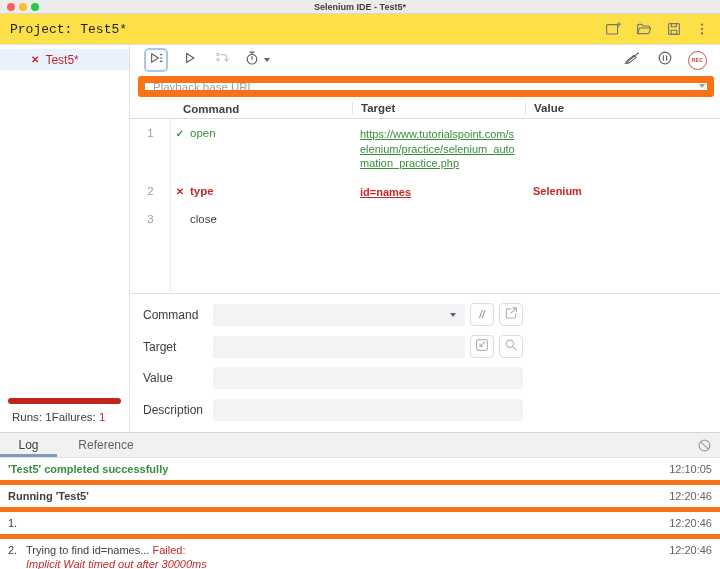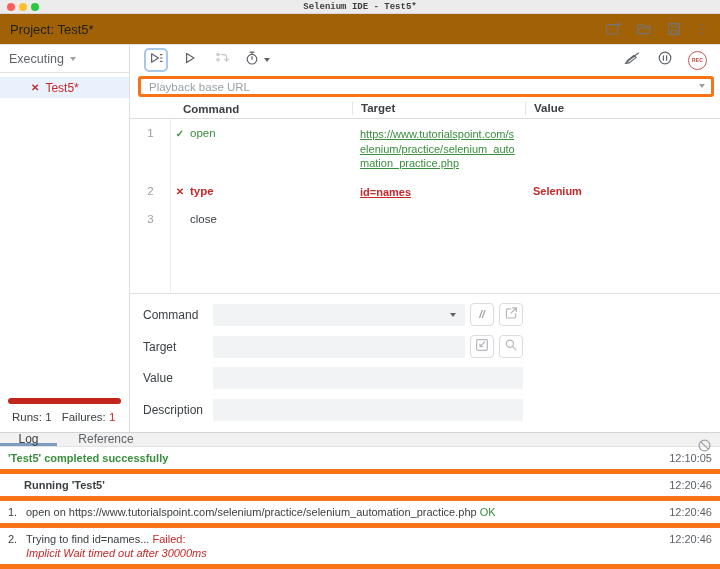--- a/index.html
+++ b/index.html
@@ -5,59 +5,59 @@
   * { margin:0; padding:0; box-sizing:border-box; }
   html,body { width:720px; height:569px; }
   body { font-family:"Liberation Sans", sans-serif; background:#fff; color:#3c4043; overflow:hidden; }
   .window { position:relative; width:720px; height:569px; background:#fff; }
 
   
   .titlebar { height:14px; background:#ececec; border-bottom:1px solid #d8d8d8; position:relative; display:flex; align-items:center; }
   .lights { display:flex; gap:4px; margin-left:7px; }
   .light { width:8px; height:8px; border-radius:50%; }
   .light.red{background:#ff5f57} .light.yellow{background:#febc2e} .light.green{background:#28c840}
-  .window-title { position:absolute; left:0; right:0; text-align:center; font-size:9px; font-weight:bold; color:#3f3f3f;font-family:Liberation Mono, monospace; }
-
-  
-  .project-bar { height:31px; display:flex; align-items:center; padding:0 12px 0 10px; border-bottom:1px solid #e0e0e0; background:#a16207; }
+  .window-title { position:absolute; left:0; right:0; text-align:center; font-size:9px; font-weight:bold; color:#3f3f3f; }
+
+  
+  .project-bar { height:31px; display:flex; align-items:center; padding:0 12px 0 10px; border-bottom:1px solid #e0e0e0; background:#fde047;font-family:Liberation Mono, monospace; }
   .project-title { font-size:13px; color:#1f1f1f; }
   .project-title b { font-weight:normal; }
   .project-actions { margin-left:auto; display:flex; align-items:center; gap:14px; }
   .icon-btn { display:flex; align-items:center; justify-content:center; cursor:default; }
   .icon-btn svg { display:block; }
 
   
   .app-body { display:flex; height:387px; }
 
   
   .sidebar { width:130px; border-right:1px solid #e0e0e0; position:relative; flex-shrink:0; }
   .sidebar-header { height:28px; display:flex; align-items:center; gap:6px; padding:0 9px; border-bottom:1px solid #e3e3e3; font-size:12.5px; color:#5f6368; }
   .test-item { margin-top:4px; height:21px; background:#e9f2fc; display:flex; align-items:center; font-size:12px; color:#c62828; padding-left:31px; gap:6px; }
   .test-item .x { font-size:10px; font-weight:bold; color:#c62828; }
   .progress-bar { position:absolute; left:8px; right:8px; top:353px; height:6px; border-radius:3px; background:#c1251c; }
-  .run-stats { position:absolute; left:12px; top:366px; font-size:11.5px; color:#3c4043; display:flex; gap:10px; }
+  .run-stats { position:absolute; left:12px; top:366px; font-size:11.5px; color:#3c4043; display:flex; }
   .run-stats .fail-val { color:#c62828; }
   .run-stats span { white-space:nowrap; }
 
   
   .main { flex:1; position:relative; background:#fff; }
   .toolbar { height:30px; display:flex; align-items:center; padding:0 13px 0 14px; }
   .tool-left { display:flex; align-items:center; gap:12px; }
   .tool-right { margin-left:auto; display:flex; align-items:center; gap:13px; }
   .run-all-btn { width:24px; height:24px; border:2px solid #a9c7e8; border-radius:5px; display:flex; align-items:center; justify-content:center; background:#fff; }
   .tool-btn { width:20px; height:20px; display:flex; align-items:center; justify-content:center; }
   .speed-wrap { display:flex; align-items:center; gap:4px; }
   .rec-btn { width:19px; height:19px; border:1.4px solid #c05a52; border-radius:50%; display:flex; align-items:center; justify-content:center; font-size:5px; font-weight:bold; color:#b9433c; letter-spacing:.2px; background:#fff; }
 
   .caret-down { width:0; height:0; border-left:3.5px solid transparent; border-right:3.5px solid transparent; border-top:4.5px solid #5f6368; }
   .caret-down.lt { border-top-color:#9aa0a6; }
 
   
   .url-row { padding:1px 6px 0 8px; position:relative; }
-  .url-input { width:576px; height:21px; border:3px solid #f97316; border-radius:3px; font-family:"Liberation Sans",sans-serif; font-size:11.5px; color:#3c4043; padding:0 20px 0 8px; outline:none; background:#fff; }
+  .url-input { width:576px; height:21px; border:7px solid #f97316; border-radius:3px; font-family:"Liberation Sans",sans-serif; font-size:11.5px; color:#3c4043; padding:0 20px 0 8px; outline:none; background:#fff; }
   .url-input::placeholder { color:#9aa0a6; }
   .url-caret { position:absolute; right:15px; top:9px; }
 
   
   .cmd-header { margin-top:2px; display:grid; grid-template-columns:41px 181px 173px 1fr; height:20px; align-items:center; border-bottom:1px solid #dcdcdc; font-size:11.5px; font-weight:bold; color:#3c4043; }
   .cmd-header .h-command { padding-left:12px; }
   .cmd-header .h-target, .cmd-header .h-value { padding-left:8px; border-left:1px solid #e4e4e4; height:13px; line-height:13px; }
   .cmd-rows { position:relative; height:175px; overflow:hidden; }
   .cmd-rows::before { content:""; position:absolute; left:40px; top:0; bottom:0; width:1px; background:#ececec; }
   .cmd-row { display:grid; grid-template-columns:41px 181px 173px 1fr; padding:8px 0 6px; font-size:11.5px; }
@@ -81,33 +81,33 @@
   .form-label { width:70px; font-size:12px; color:#3c4043; }
   .form-field { height:22px; background:#f1f3f4; border-radius:2px; position:relative; }
   .fw-s { width:252px; } .fw-l { width:310px; }
   .sel-caret { position:absolute; right:9px; top:9px; }
   .sq-btn { width:24px; height:23px; border:1px solid #dadce0; border-radius:4px; background:#fff; display:flex; align-items:center; justify-content:center; margin-left:5px; color:#b4b8bd; }
   .sq-btn:first-of-type { margin-left:7px; }
   .slash-txt { font-size:10px; font-style:italic; color:#9aa0a6; font-weight:bold; }
 
   
   .log-panel { height:137px; border-top:1px solid #d4d4d4; background:#fff; }
-  .log-tabs { height:14px; background:#f1f1f1; border-bottom:1px solid #e2e2e2; display:flex; align-items:stretch; position:relative; }
+  .log-tabs { height:25px; background:#f1f1f1; border-bottom:1px solid #e2e2e2; display:flex; align-items:stretch; position:relative; }
   .log-tab { display:flex; align-items:center; justify-content:center; font-size:12px; color:#5f6368; border-bottom:3px solid transparent; padding-top:2px; }
   .log-tab.active { width:57px; border-bottom-color:#7d9cbd; color:#3c4043; }
   .log-tab.plain { width:98px; }
   .clear-log-btn { position:absolute; right:8px; top:5px; }
 
   .log-entries { font-size:11px; color:#3c4043; }
   .log-entry { display:flex; align-items:flex-start; padding:4px 8px 3px 8px; border-bottom:5px solid #f97316; line-height:1.35; }
   .log-num { width:18px; flex-shrink:0; }
   .log-body { flex:1; min-width:0; }
   .log-time { margin-left:auto; color:#5f6368; white-space:nowrap; padding-left:10px; font-size:11px; }
   .lg-success { color:#388e3c; font-weight:bold; }
-  .lg-bold { font-weight:bold; color:#3c4043;margin-left:16px; }
+  .lg-bold { font-weight:bold; color:#3c4043; }
   .lg-error { color:#c62828; font-weight:bold; }
   .sx-ok { color:#388e3c; }
   .sx-failed { color:#c62828;margin-top:20px; }
   .log-detail { color:#c62828;font-style:italic; }
 
   svg .st { fill:none; stroke:#5f6368; stroke-width:1.2; stroke-linecap:round; stroke-linejoin:round; }
   svg .st-lt { fill:none; stroke:#b4b8bd; stroke-width:1.2; stroke-linecap:round; stroke-linejoin:round; }
   svg .st-dis { fill:none; stroke:#c3c7cb; stroke-width:1.2; stroke-linecap:round; stroke-linejoin:round; }
   svg .st-gry { fill:none; stroke:#757575; stroke-width:1.1; stroke-linecap:round; stroke-linejoin:round; }
 </style>
@@ -164,24 +164,20 @@
               <circle cx="6" cy="12.4" r="1.1" fill="#6b6b6b"></circle>
             </svg>
         </span>
       </div>
     </div>
   </div>
 
   <div class="app-body">
 
     <div class="sidebar">
-      <div class="sidebar-header">
-        <span>Executing</span>
-        <span class="caret-down lt"></span>
-      </div>
       <div class="test-item">
         <span class="x">✕</span>
         <span>Test5*</span>
       </div>
       <div class="progress-bar"></div>
       <div class="run-stats">
         <span><span>Runs:</span> <span>1</span></span>
         <span><span>Failures:</span> <span class="fail-val">1</span></span>
       </div>
     </div>
@@ -358,24 +354,20 @@
       <div class="log-entry">
         <div class="log-body lg-success">'Test5' completed successfully</div>
         <div class="log-time">12:10:05</div>
       </div>
       <div class="log-entry">
         <div class="log-body lg-bold">Running 'Test5'</div>
         <div class="log-time">12:20:46</div>
       </div>
       <div class="log-entry">
         <div class="log-num">1.</div>
-        <div class="log-body">
-          <span>open on https://www.tutorialspoint.com/selenium/practice/selenium_automation_practice.php</span>
-          <span class="sx-ok">OK</span>
-        </div>
         <div class="log-time">12:20:46</div>
       </div>
       <div class="log-entry">
         <div class="log-num">2.</div>
         <div class="log-body">
           <div>
             <span>Trying to find id=names...</span>
             <span class="sx-failed">Failed:</span>
           </div>
           <div class="log-detail">Implicit Wait timed out after 30000ms</div>

